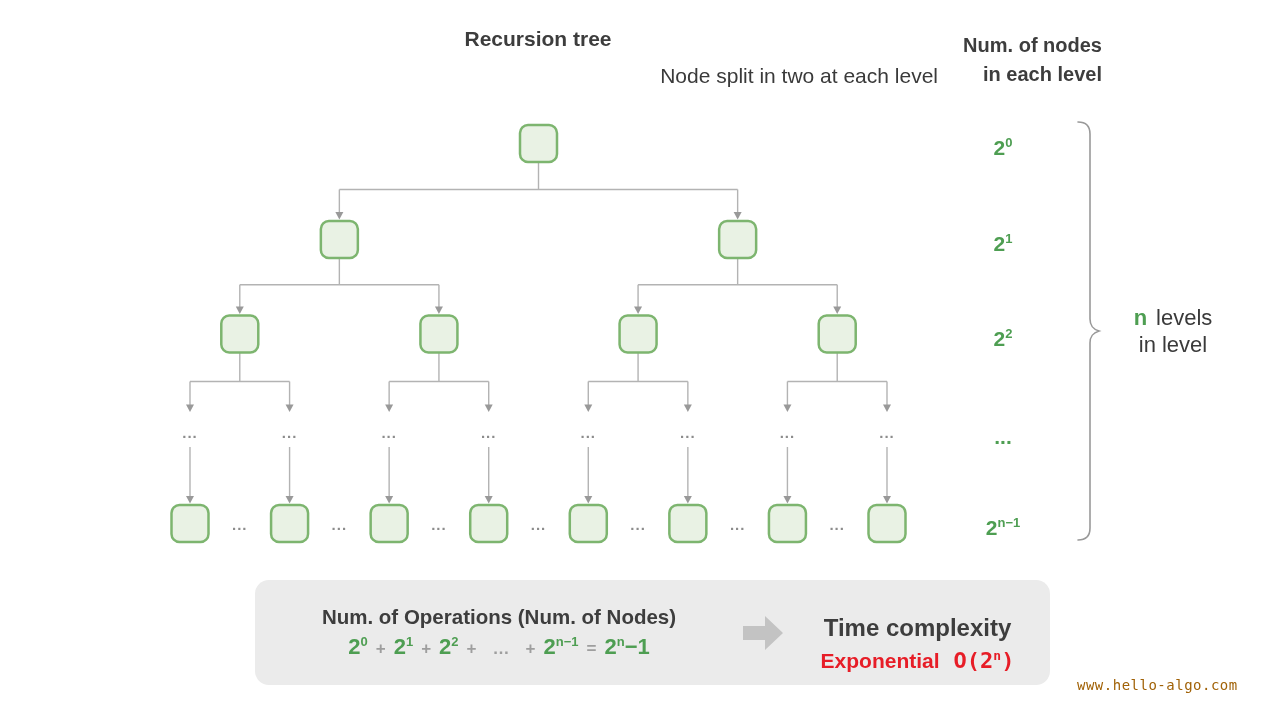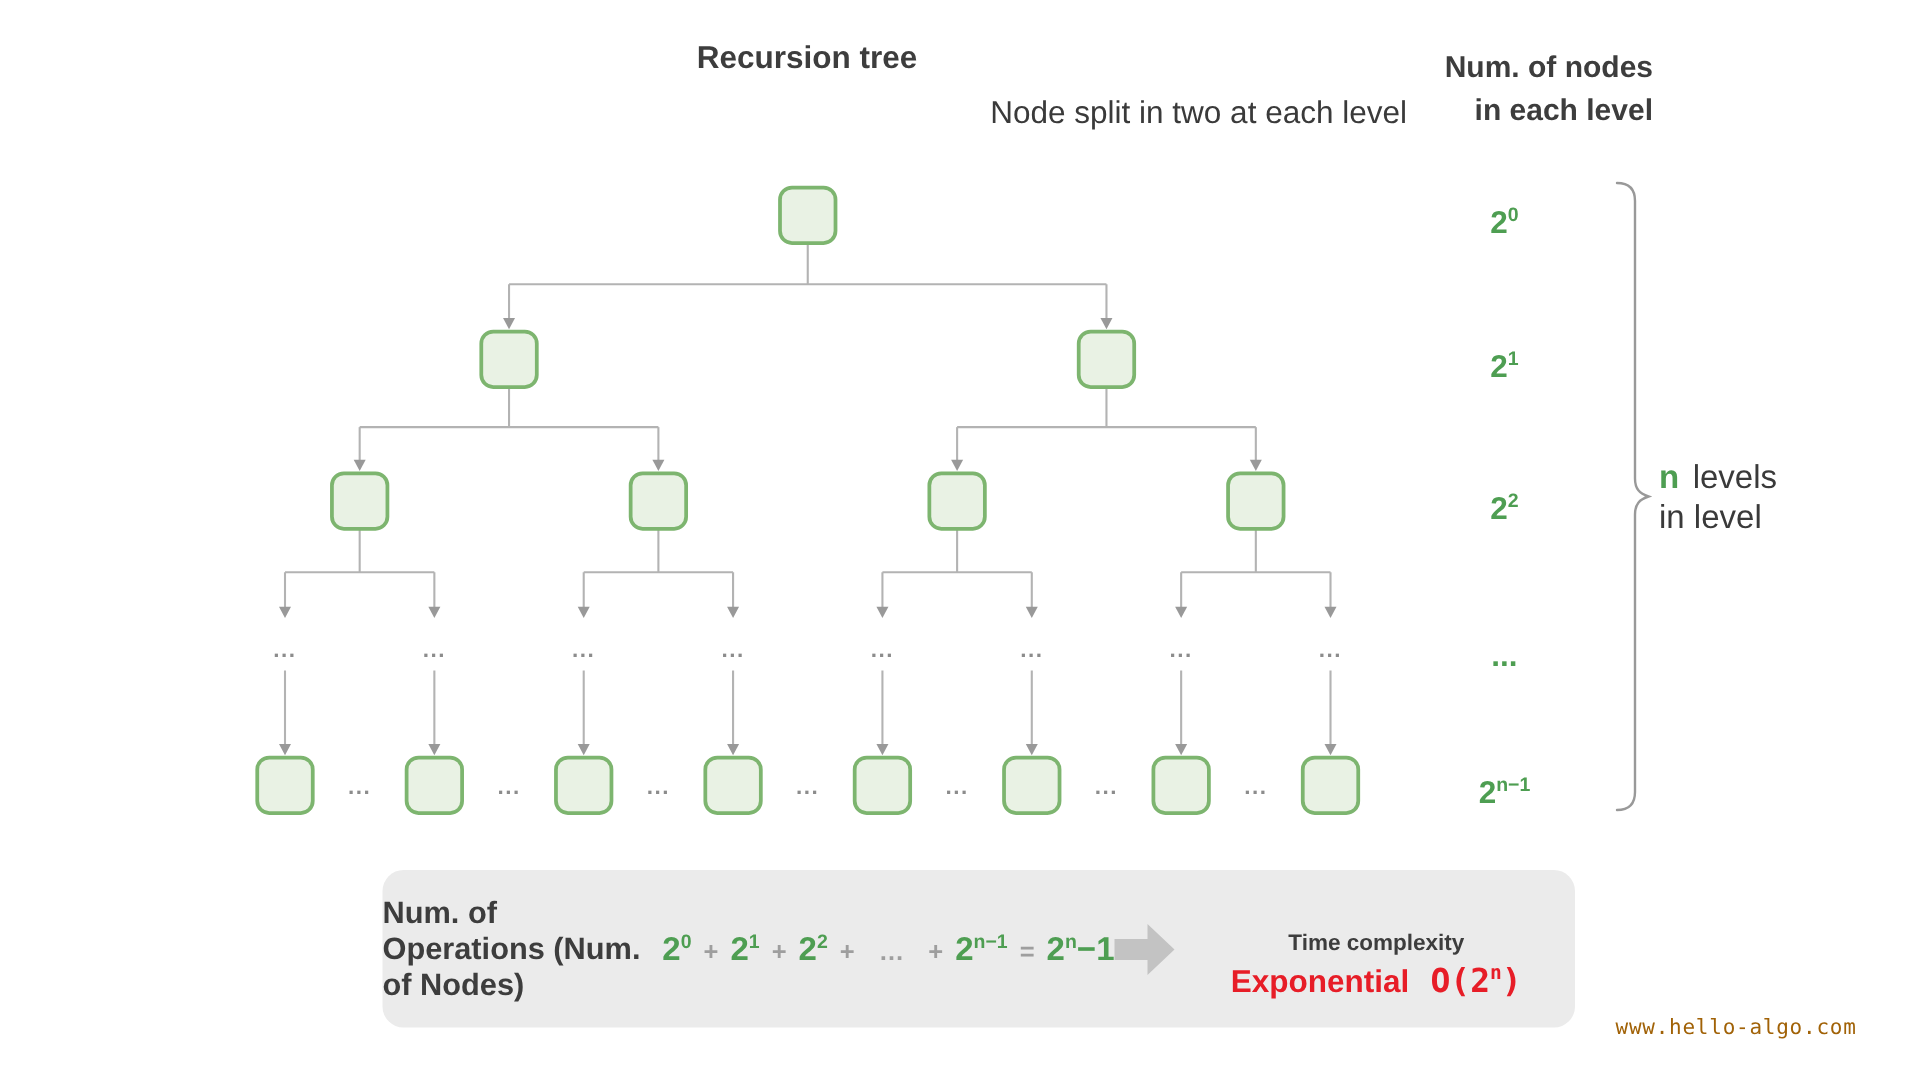--- a/index.html
+++ b/index.html
@@ -17,37 +17,37 @@
   
   #tree-svg{position:absolute;left:0;top:0;width:1280px;height:720px;}
   .tree-dots-text{font-family:"Liberation Sans",sans-serif;font-weight:bold;
          font-size:15px;fill:#8c8c8c;letter-spacing:1px;}
   
   .level-label{position:absolute;left:956px;width:94px;height:30px;line-height:30px;
          text-align:center;font-size:21px;font-weight:bold;color:#4e9e52;}
   .level-label sup{font-size:13px;}
   
   .brace-svg{position:absolute;left:1070px;top:116px;}
-  .brace-label{position:absolute;left:1106px;top:304px;width:134px;
+  .brace-label{position:absolute;left:1106px;top:304px;width:134px;text-align:center;
          font-size:22px;color:#3a3a3a;line-height:27px;}
   .brace-label .n{color:#4e9e52;font-weight:bold;margin-right:9px;}
   
   .fbox{position:absolute;left:255px;top:580px;width:795px;height:105px;
         background:#ebebeb;border-radius:14px;}
   .fbox-left{position:absolute;left:0;top:0;width:488px;height:100%;
-        display:flex;flex-direction:row;justify-content:center;align-items:center;gap:5px;}
+        display:flex;flex-direction:column;justify-content:center;align-items:center;gap:5px;}
   .fbox-title{font-size:20.5px;font-weight:bold;color:#3d3d3d;}
   .formula{white-space:nowrap;}
   .part-term{color:#4e9e52;font-weight:bold;font-size:22px;}
   .part-term sup{font-size:13px;}
   .part-op{color:#9e9e9e;font-weight:bold;font-size:17px;margin:0 8px;}
   .fbox-arrow{position:absolute;left:486px;top:0;height:100%;display:flex;align-items:center;}
   .fbox-right{position:absolute;left:530px;top:0;width:265px;height:100%;
         display:flex;flex-direction:column;justify-content:center;align-items:center;gap:5px;}
-  .result-title{font-size:15px;font-weight:bold;color:#3d3d3d;margin-top:22px;}
+  .result-title{font-size:24px;font-weight:bold;color:#3d3d3d;margin-top:22px;}
   .result-line{color:#e71d27;font-weight:bold;white-space:nowrap;}
   .result-label{font-size:21px;margin-right:14px;}
   .result-value{font-family:"DejaVu Sans Mono",monospace;font-size:22px;}
   .result-value sup{font-size:13px;}
   
   .watermark{position:absolute;left:1077px;top:677px;
         font-family:"DejaVu Sans Mono",monospace;font-size:14px;
         letter-spacing:0.5px;color:#a16207;}
 </style>
 </head>

